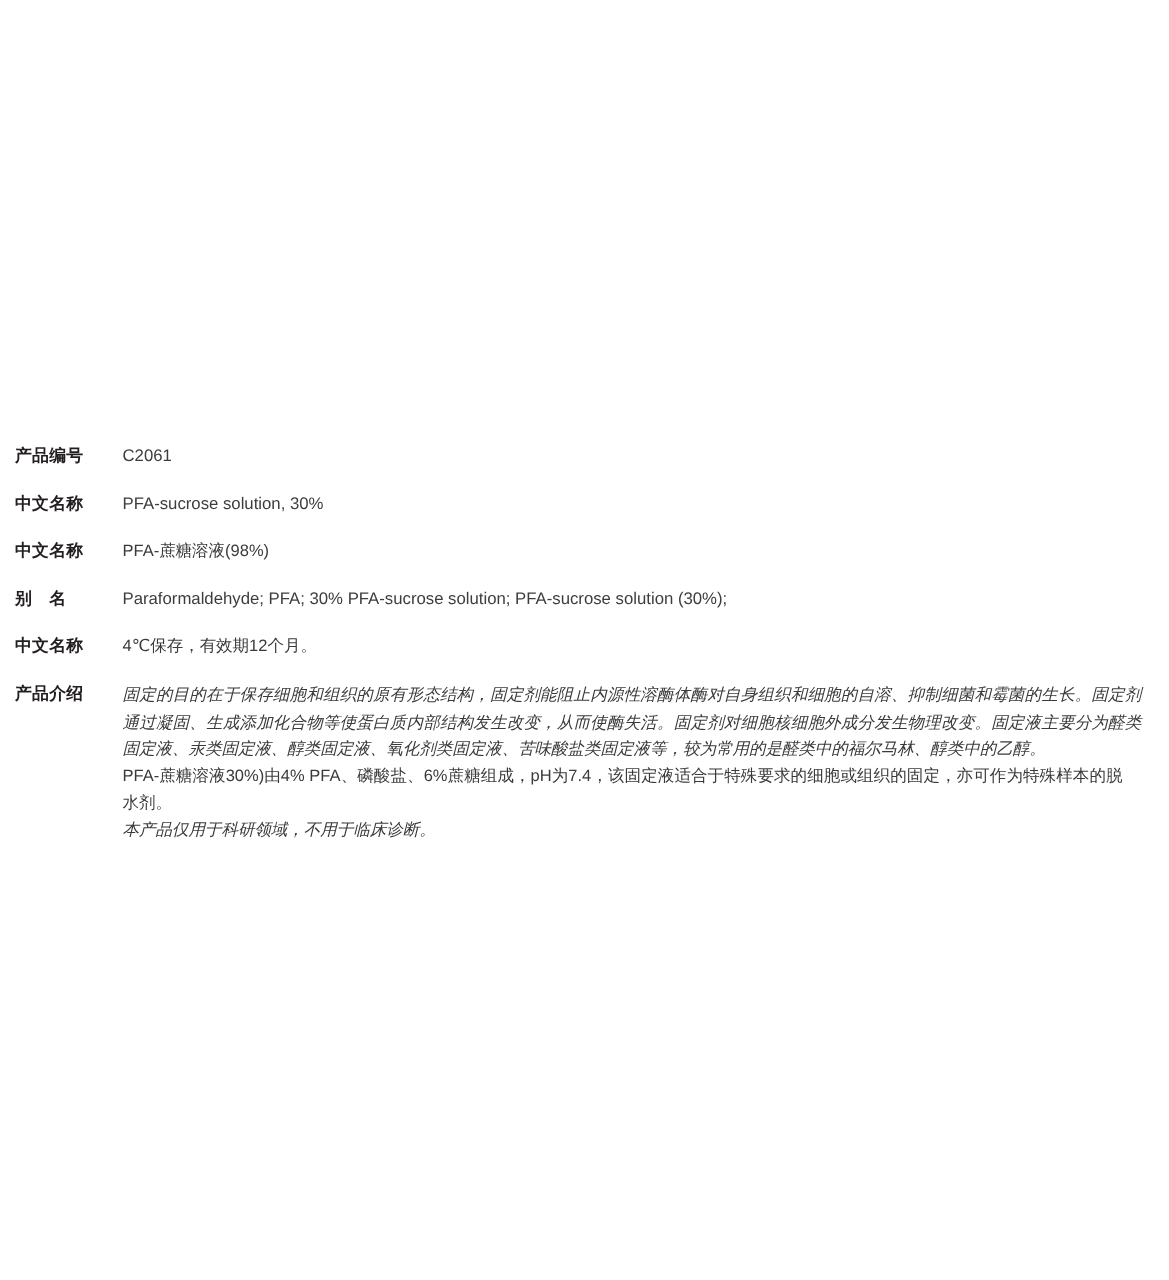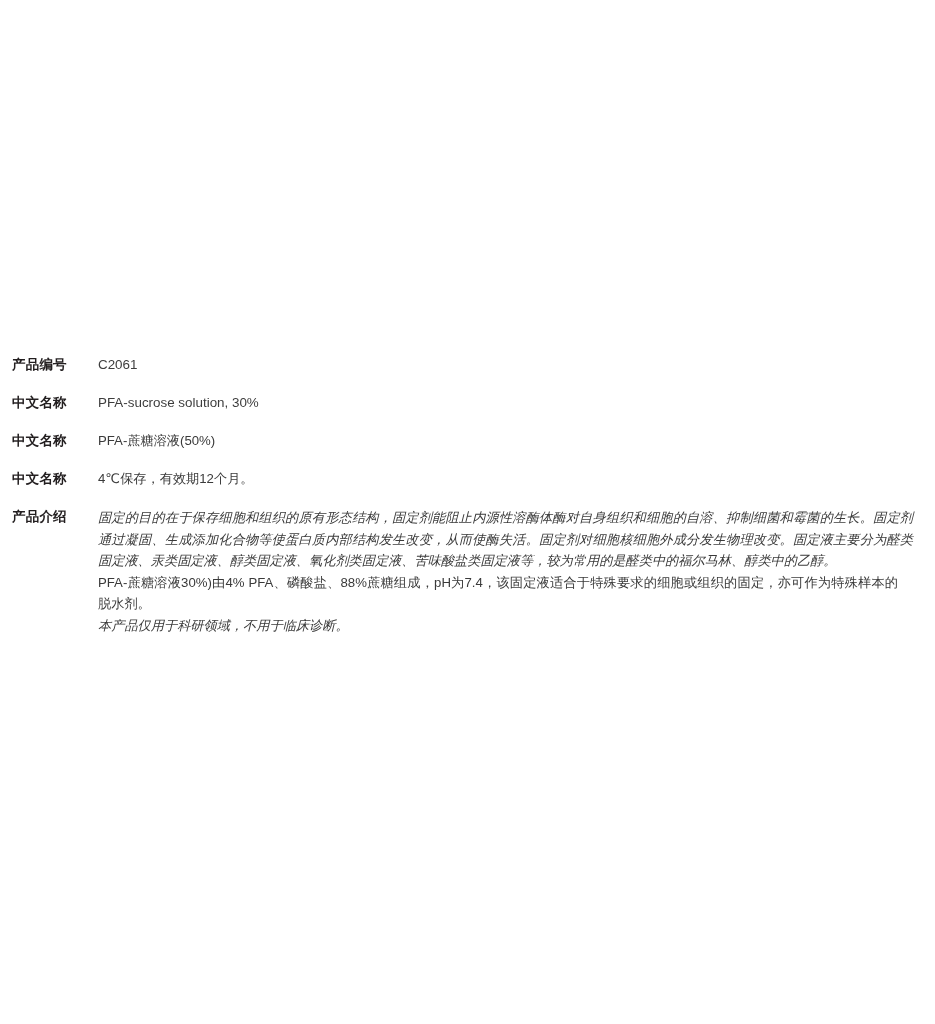--- a/index.html
+++ b/index.html
@@ -89,31 +89,35 @@
     <div class="spec-value latin">C2061</div>
   </div>
 
   <div class="spec-row">
     <div class="spec-label">中文名称</div>
     <div class="spec-value latin">PFA-sucrose solution, 30%</div>
   </div>
 
   <div class="spec-row">
     <div class="spec-label">中文名称</div>
-    <div class="spec-value">PFA-蔗糖溶液(50%)</div>
+    <div class="spec-value">PFA-蔗糖溶液(98%)</div>
   </div>
 
+  <div class="spec-row">
+    <div class="spec-label">别　名</div>
+    <div class="spec-value latin">Paraformaldehyde; PFA; 30% PFA-sucrose solution; PFA-sucrose solution (30%);</div>
+  </div>
 
   <div class="spec-row">
     <div class="spec-label">中文名称</div>
     <div class="spec-value">4℃保存，有效期12个月。</div>
   </div>
 
   <div class="spec-row intro-row">
     <div class="spec-label">产品介绍</div>
     <div class="spec-value intro-block">
       <p class="para-1">固定的目的在于保存细胞和组织的原有形态结构，固定剂能阻止内源性溶酶体酶对自身组织和细胞的自溶、抑制细菌和霉菌的生长。固定剂通过凝固、生成添加化合物等使蛋白质内部结构发生改变，从而使酶失活。固定剂对细胞核细胞外成分发生物理改变。固定液主要分为醛类固定液、汞类固定液、醇类固定液、氧化剂类固定液、苦味酸盐类固定液等，较为常用的是醛类中的福尔马林、醇类中的乙醇。</p>
-      <p class="para-2">PFA-蔗糖溶液30%)由4% PFA、磷酸盐、88%蔗糖组成，pH为7.4，该固定液适合于特殊要求的细胞或组织的固定，亦可作为特殊样本的脱水剂。</p>
+      <p class="para-2">PFA-蔗糖溶液30%)由4% PFA、磷酸盐、6%蔗糖组成，pH为7.4，该固定液适合于特殊要求的细胞或组织的固定，亦可作为特殊样本的脱水剂。</p>
       <p class="para-3">本产品仅用于科研领域，不用于临床诊断。</p>
     </div>
   </div>
 
 </div>
 
 </body></html>

